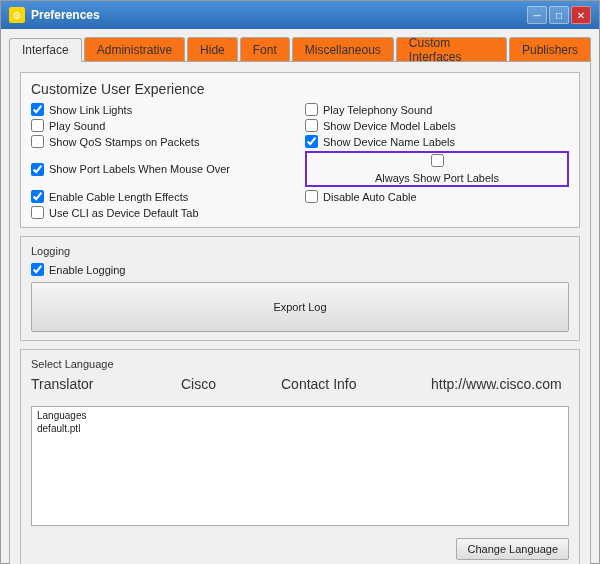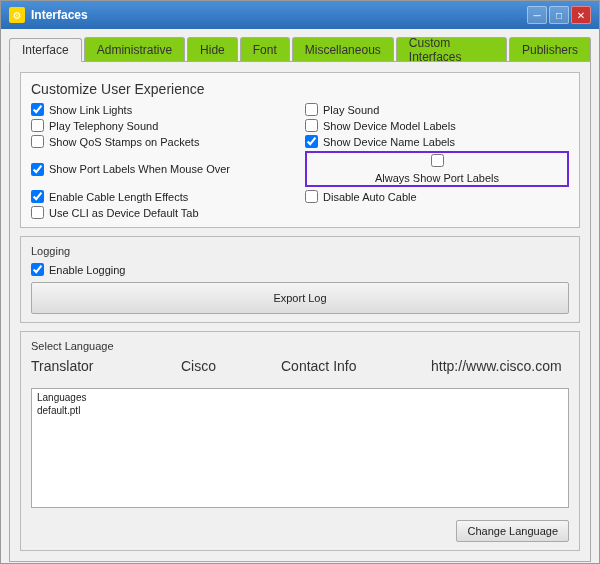--- a/index.html
+++ b/index.html
@@ -90,21 +90,21 @@
       display: flex;
       align-items: flex-end;
       gap: 2px;
       margin-bottom: 0;
     }
 
     .tab {
       padding: 4px 12px;
       border: 1px solid #aaa;
       border-bottom: none;
-      background: #84cc16;
+      background: #f97316;
       cursor: pointer;
       border-radius: 3px 3px 0 0;
       font-size: 12px;
       color: #333;
       height: 24px;
       display: flex;
       align-items: center;
     }
 
     .tab.active {
@@ -184,21 +184,21 @@
       font-size: 11px;
       cursor: pointer;
       border-radius: 2px;
       color: #222;
     }
 
     .btn.wide {
       width: 100%;
       text-align: center;
       margin-top: 6px;
-      padding: 9px;
+      padding: 18px;
     }
 
     
     .language-section {
       border: 1px solid #bbb;
       padding: 8px 10px;
       flex: 1;
       display: flex;
       flex-direction: column;
     }
@@ -240,21 +240,21 @@
     }
   </style>
 </head>
 <body>
 
 <div class="window">
 
   <div class="title-bar">
     <div class="title-bar-left">
       <div class="title-icon">⚙</div>
-      <span class="title-text">Interfaces</span>
+      <span class="title-text">Preferences</span>
     </div>
     <div class="title-bar-buttons">
       <div class="title-btn minimize">─</div>
       <div class="title-btn maximize">□</div>
       <div class="title-btn close">✕</div>
     </div>
   </div>
 
   <div class="content">
 
@@ -274,25 +274,25 @@
         <div class="section-title">Customize User Experience</div>
         <div class="checkboxes-grid">
 
           <div class="checkbox-row">
             <input type="checkbox" checked="" style="">
             <label>Show Link Lights</label>
           </div>
 
           <div class="checkbox-row">
             <input type="checkbox" style="">
+            <label>Play Telephony Sound</label>
+          </div>
+          <div class="checkbox-row">
+            <input type="checkbox" style="">
             <label>Play Sound</label>
-          </div>
-          <div class="checkbox-row">
-            <input type="checkbox" style="">
-            <label>Play Telephony Sound</label>
           </div>
 
           <div class="checkbox-row">
             <input type="checkbox" style="">
             <label>Show Device Model Labels</label>
           </div>
           <div class="checkbox-row">
             <input type="checkbox" style="">
             <label>Show QoS Stamps on Packets</label>
           </div>

